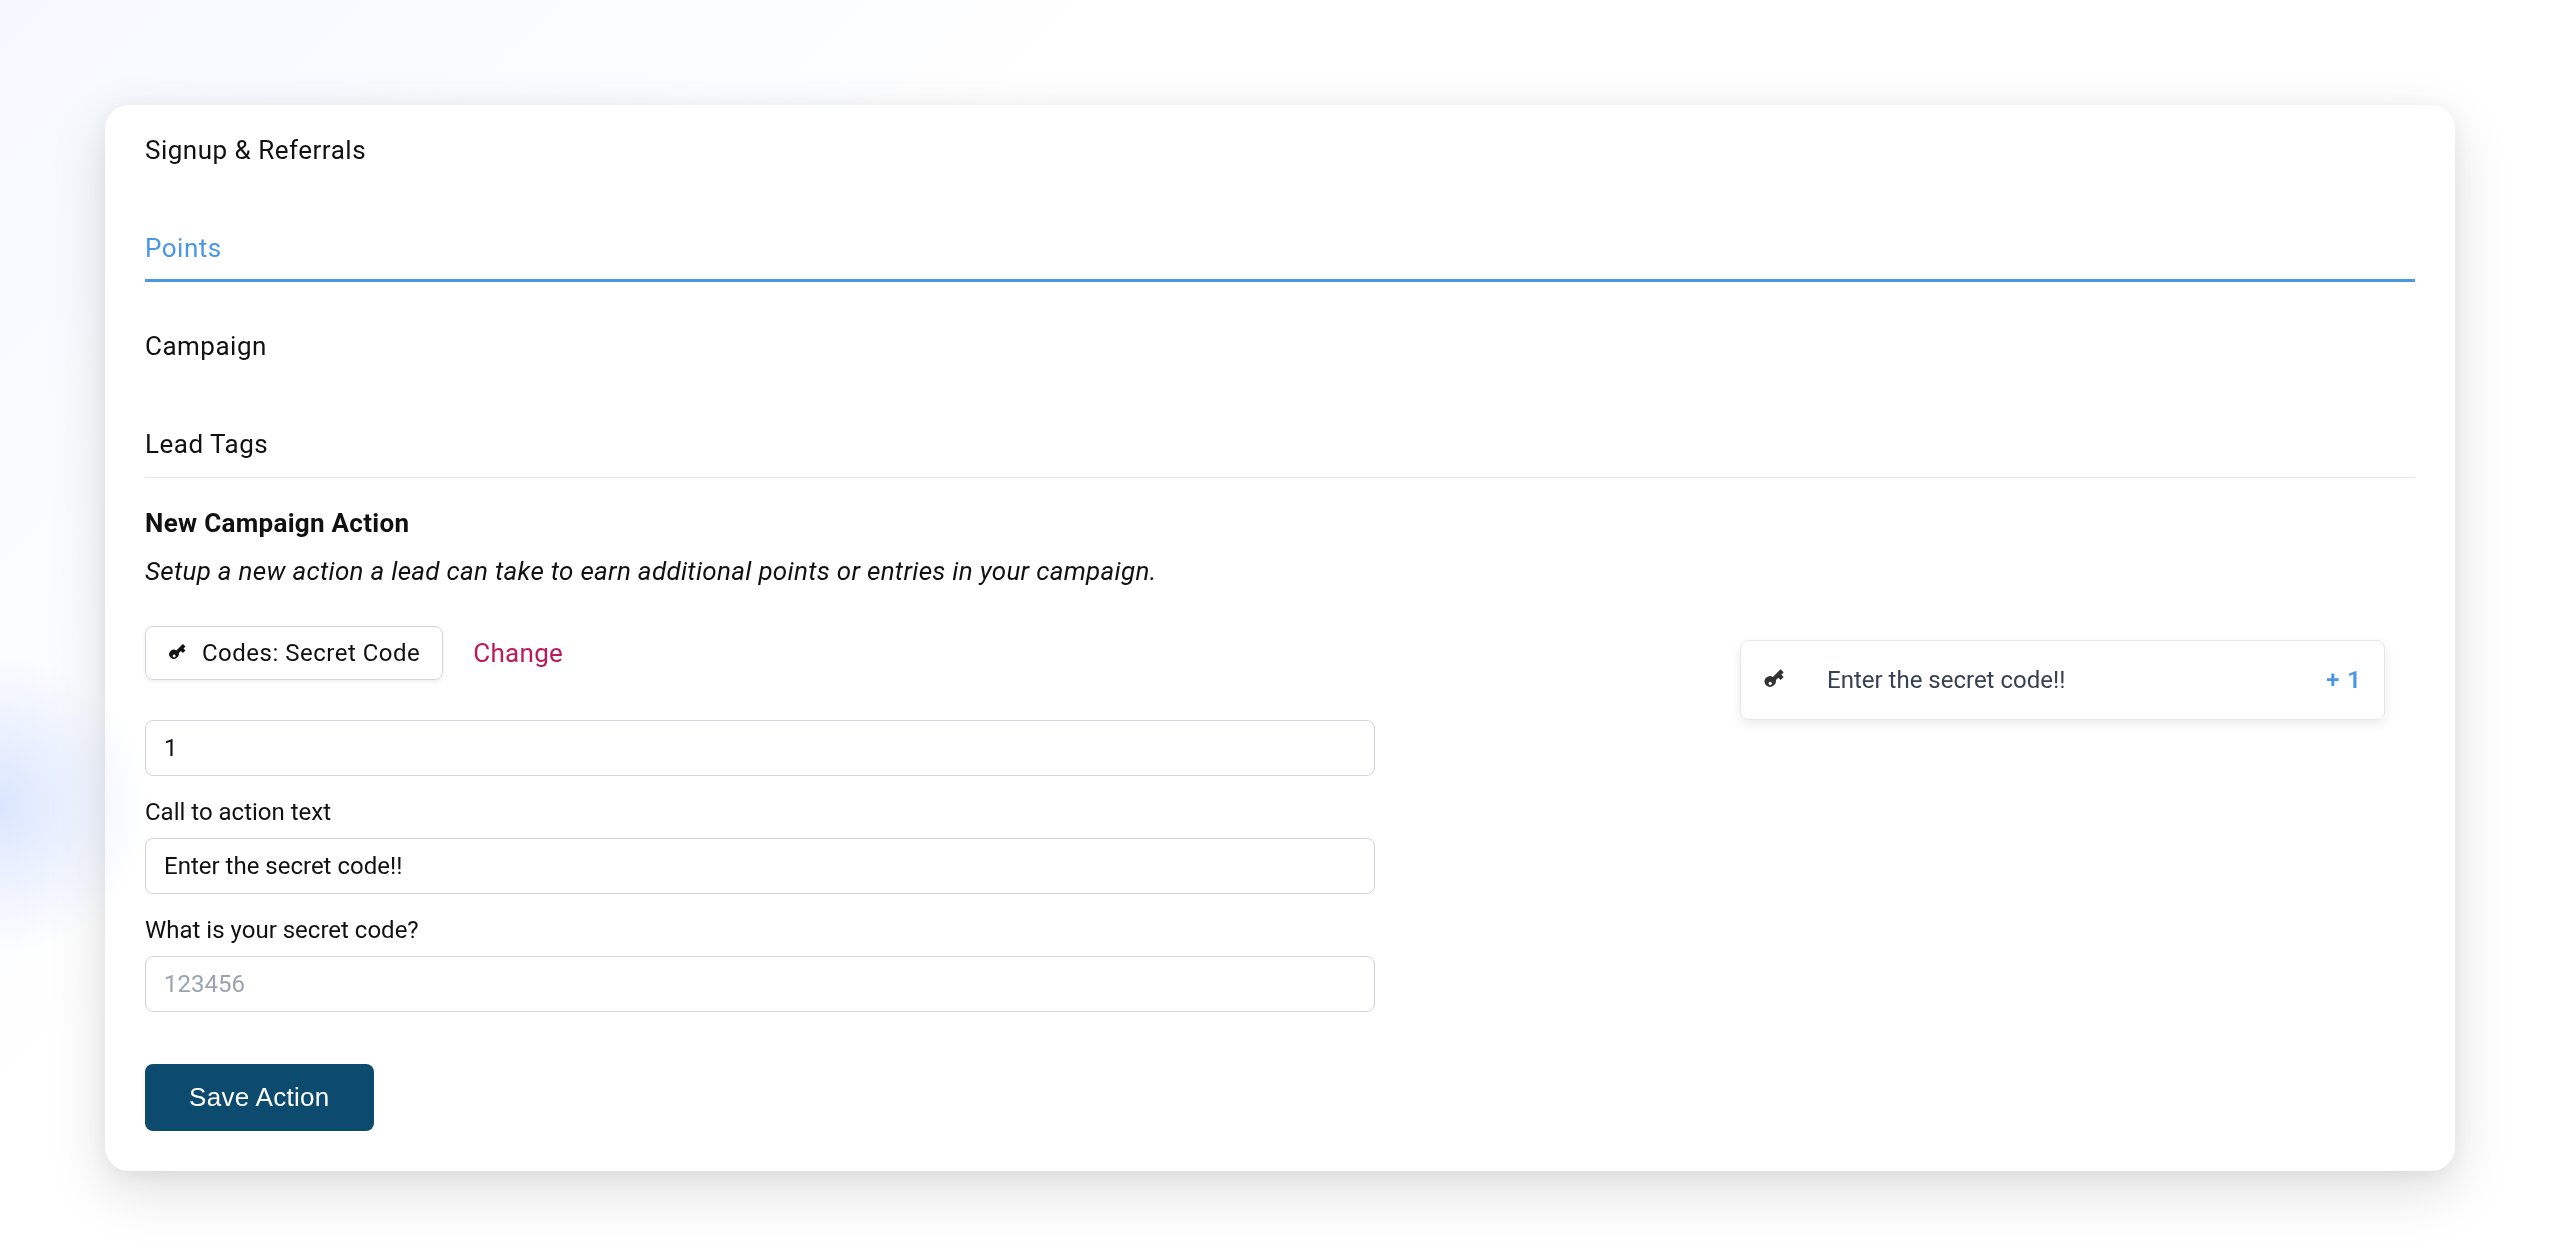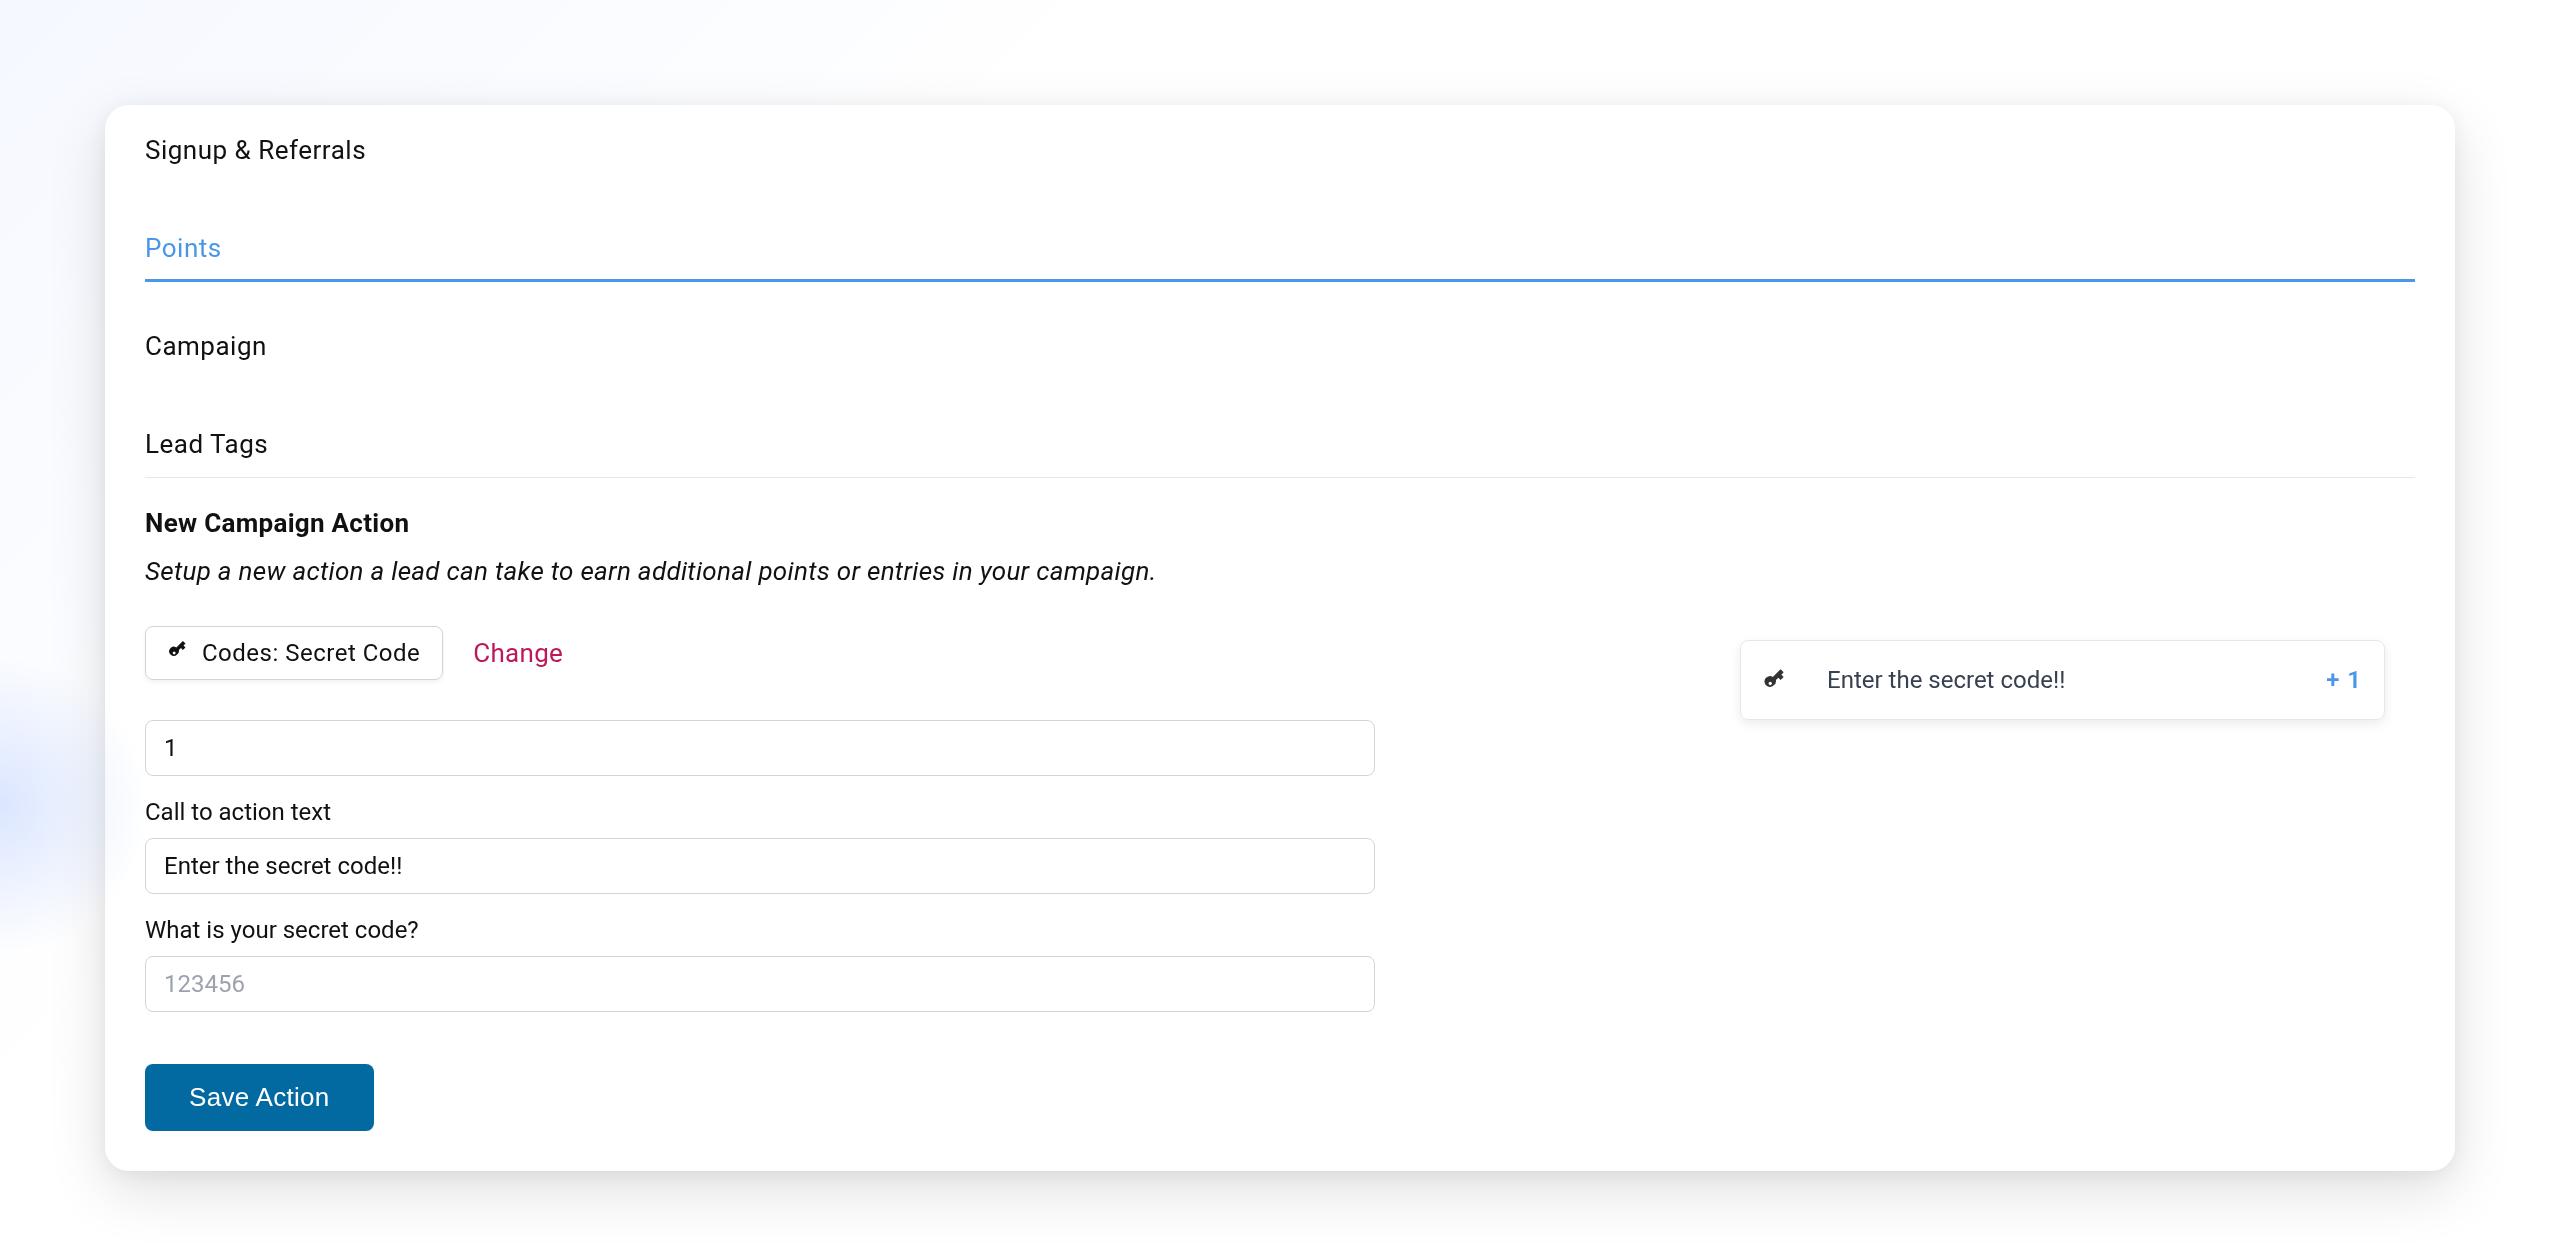--- a/index.html
+++ b/index.html
@@ -74,20 +74,21 @@
     font-style: italic;
   }
   .action-row {
     display: flex;
     align-items: center;
     gap: 30px;
     margin-bottom: 40px;
   }
   .chip {
     display: inline-flex;
+    align-items: center;
     gap: 12px;
     border: 1px solid #d1d5db;
     border-radius: 8px;
     padding: 12px 22px;
     font-size: 24px;
     color: #111;
     letter-spacing: 0.5px;
     box-shadow: 0 2px 4px rgba(0,0,0,0.06);
     cursor: pointer;
   }
@@ -133,21 +134,21 @@
     font-size: 24px;
     color: #111;
     font-family: inherit;
     outline: none;
   }
   .field-input::placeholder {
     color: #9ca3af;
   }
   .save-btn {
     margin-top: 30px;
-    background: #0369a1;
+    background: #0c4a6e;
     color: #fff;
     border: none;
     border-radius: 8px;
     padding: 18px 44px;
     font-size: 26px;
     cursor: pointer;
     letter-spacing: 0.3px;
   }
   .preview-card {
     width: 645px;

